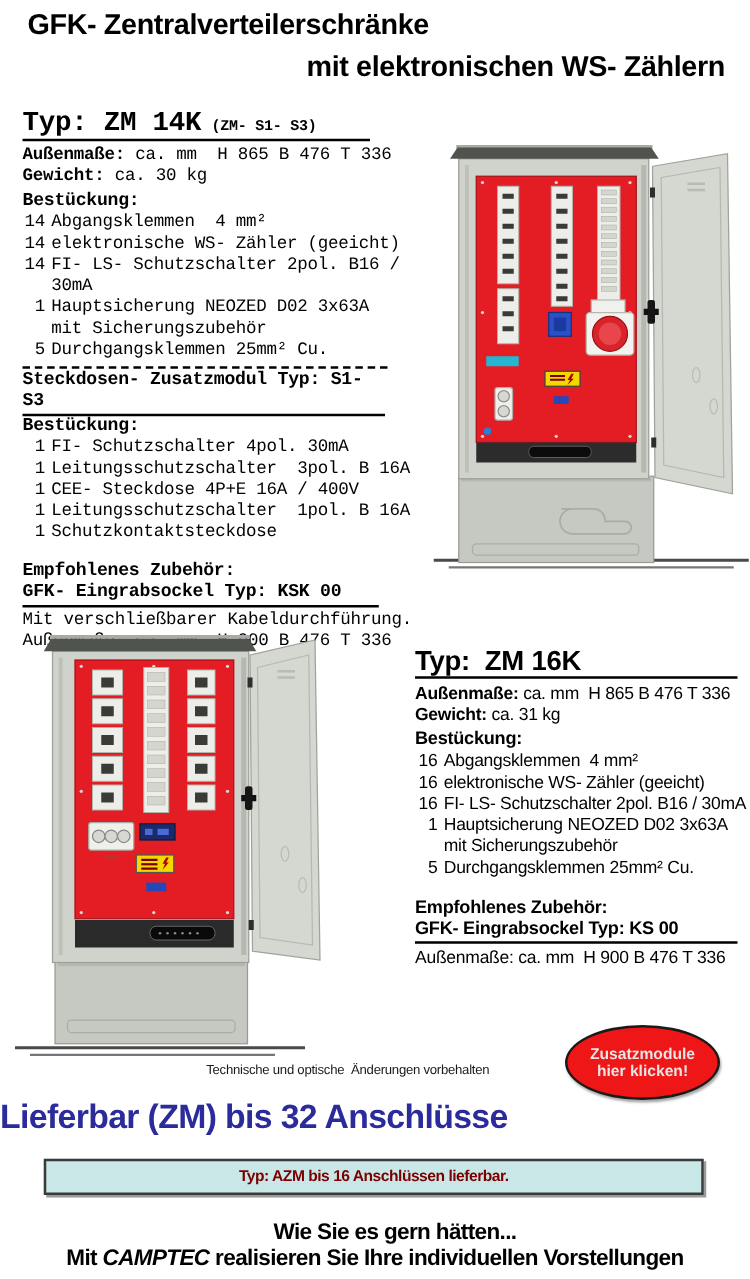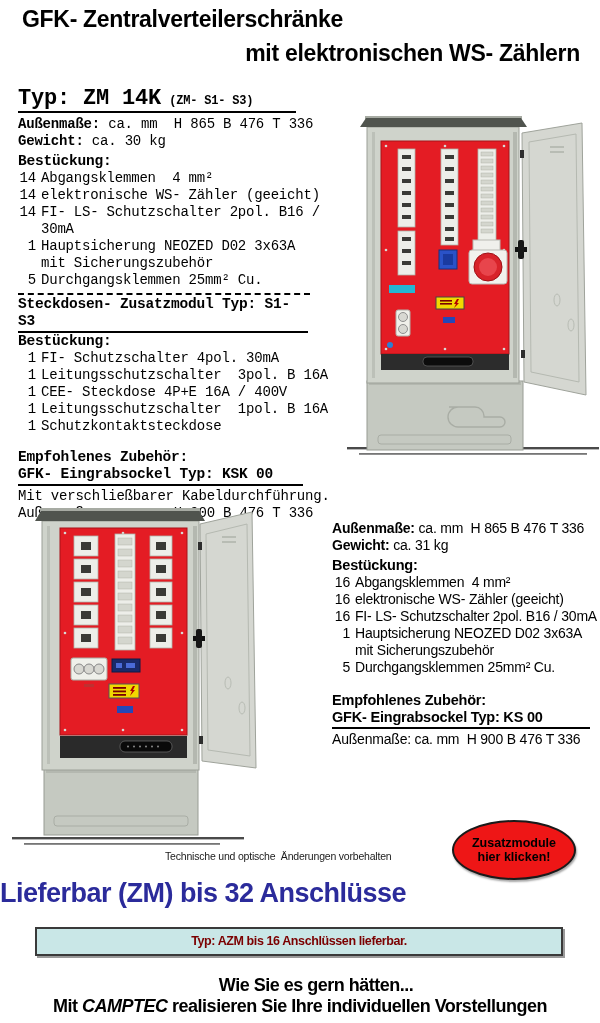--- a/index.html
+++ b/index.html
@@ -40,21 +40,21 @@
   svg .tog{fill:#3a3a36;}
   svg .cell{fill:#d4d6ce;stroke:#a8aaa2;stroke-width:0.4;}
   
   .disclaimer{left:165px;top:850px;font-size:10.5px;letter-spacing:-0.2px;color:#1a1a1a;}
   .oval-btn{
     left:452px;top:820px;width:124px;height:60px;border-radius:50%;
     background:#ee1616;border:2px solid #1a1a1a;box-sizing:border-box;
     display:flex;flex-direction:column;align-items:center;justify-content:center;
     cursor:pointer;box-shadow:1px 2px 2px rgba(0,0,0,0.35);
   }
-  .oval-btn span{color:#000000;font-weight:bold;font-size:12.5px;line-height:14px;}
+  .oval-btn span{color:#e5e5e5;font-weight:bold;font-size:12.5px;line-height:14px;}
   .headline{left:0;top:878px;width:600px;text-align:left;font-size:27px;font-weight:bold;
     color:#2b2b9b;letter-spacing:-0.5px;}
   .infobox{
     left:35px;top:927px;width:528px;box-sizing:border-box;background:#c9e7e7;
     border:2px solid #3a3a3a;box-shadow:2px 2px 0 #9a9a9a;
     text-align:center;padding:4px 2px;
   }
   .infobox div{color:#7b0000;font-weight:bold;font-size:12.5px;line-height:17px;letter-spacing:-0.4px;}
   .closing1{left:0;top:975px;width:600px;text-align:center;font-size:18px;font-weight:bold;letter-spacing:-0.5px;margin-left:16px;}
   .closing2{left:0;top:996px;width:600px;text-align:center;font-size:18px;font-weight:bold;letter-spacing:-0.5px;}
@@ -400,20 +400,23 @@
     <g>
       <rect x="185" y="138" width="12" height="5" fill="#111"></rect>
       <rect x="188" y="131" width="6" height="19" rx="2" fill="#161616"></rect>
     </g>
     <rect x="190" y="44" width="4" height="8" fill="#2e2e2e"></rect>
     <rect x="191" y="238" width="4" height="8" fill="#2e2e2e"></rect>
   </g>
 </svg>
 
 <div class="abs spec spec-zm16k">
+  <div class="type-title t16">
+    <span class="big pre">Typ:  ZM 16K</span>
+  </div>
   <div><span class="b">Außenmaße:</span> <span class="pre">ca. mm  H 865 B 476 T 336</span></div>
   <div><span class="b">Gewicht:</span> <span>ca. 31 kg</span></div>
   <div class="sect-label">Bestückung:</div>
   <div>
 
       <div class="spec-line">
         <span class="qty">16</span>
         <span class="pre">Abgangsklemmen  4 mm²</span>
       </div>
 

